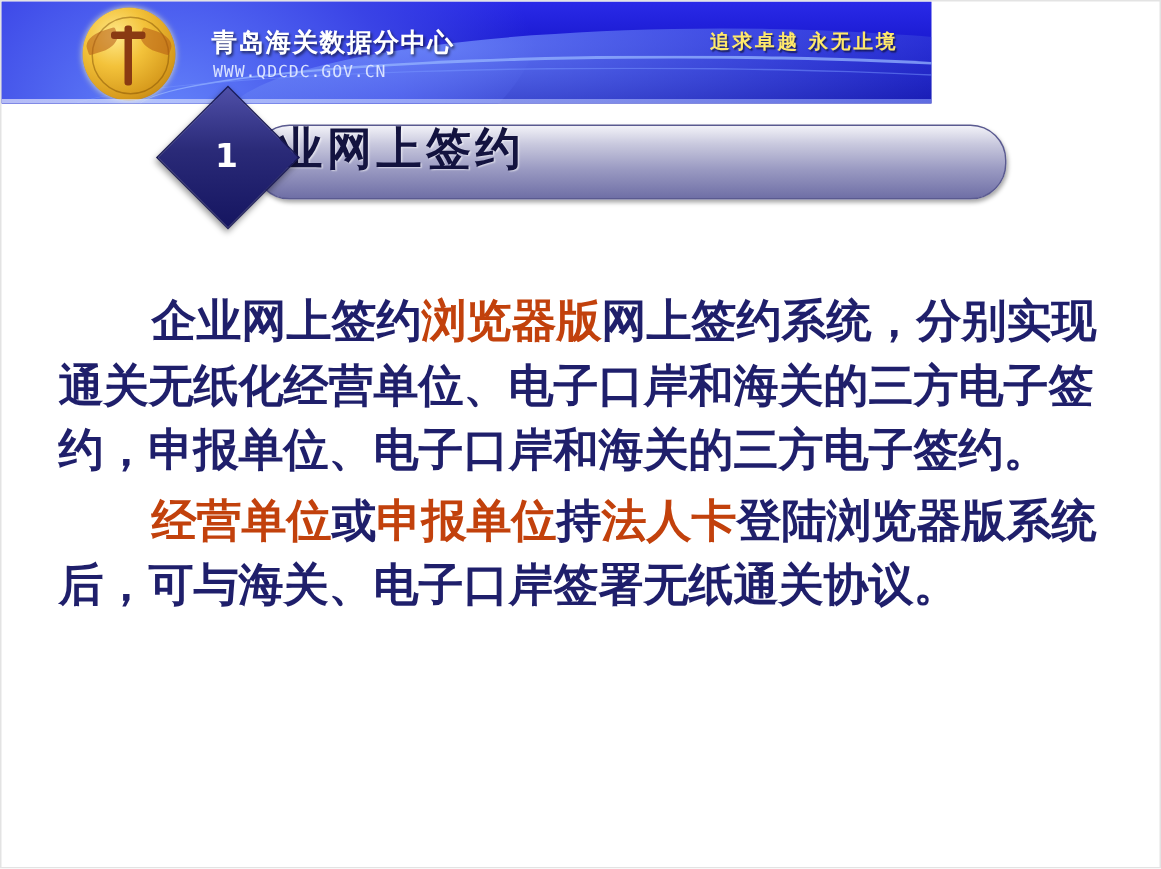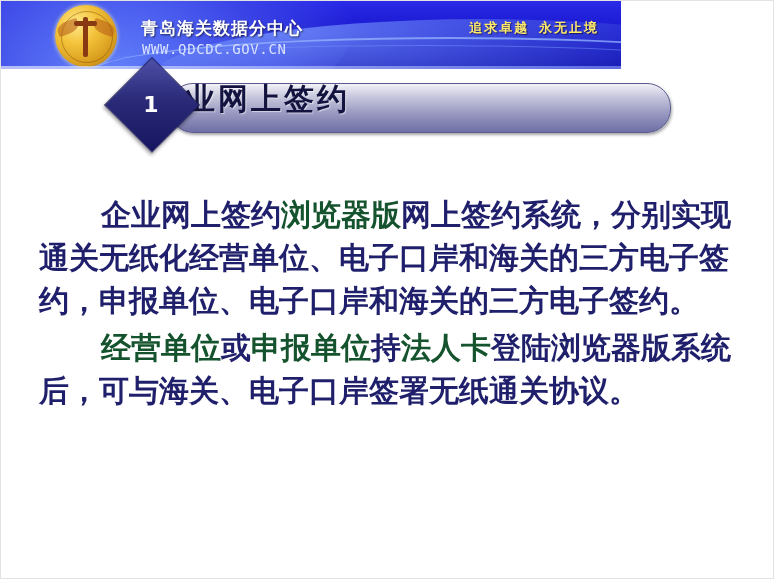--- a/index.html
+++ b/index.html
@@ -141,30 +141,30 @@
     letter-spacing: 1px;
     text-shadow: 1px 1px 2px rgba(0,0,0,.6);
     white-space: nowrap;
   }
   .org-url {
     position: absolute;
     left: 141px;
     top: 40px;
     color: #d9e2ff;
     font-family: "DejaVu Sans Mono", monospace;
-    font-size: 14px;
+    font-size: 11px;
     letter-spacing: .6px;
     white-space: nowrap;
   }
   .slogan {
     position: absolute;
     right: 22px;
     top: 18px;
     color: #ffe96a;
-    font-family: Liberation Mono, monospace;
+    font-family: Liberation Sans, sans-serif;
     font-size: 13px;
     font-weight: bold;
     letter-spacing: 2px;
     text-shadow: 1px 1px 1px rgba(0,0,0,.55);
     white-space: nowrap;
   }
 
   
   .title-row {
     position: absolute;
@@ -235,21 +235,21 @@
     font-size: 30px;
     font-weight: bold;
     line-height: 43px;
     letter-spacing: 0px;
   }
   .para {
     margin: 0 0 2px 0;
     text-indent: 62px;
   }
   .para + .para { margin-top: 4px; font-family: Liberation Serif, serif; }
-  .hl { color: #14532d; }
+  .hl { color: #c2410c; }
 </style>
 </head>
 <body>
 
 <div class="slide">
 
   <div class="header">
     <div class="swoosh1"></div>
     <div class="swoosh2"></div>
     <div class="curve"></div>

